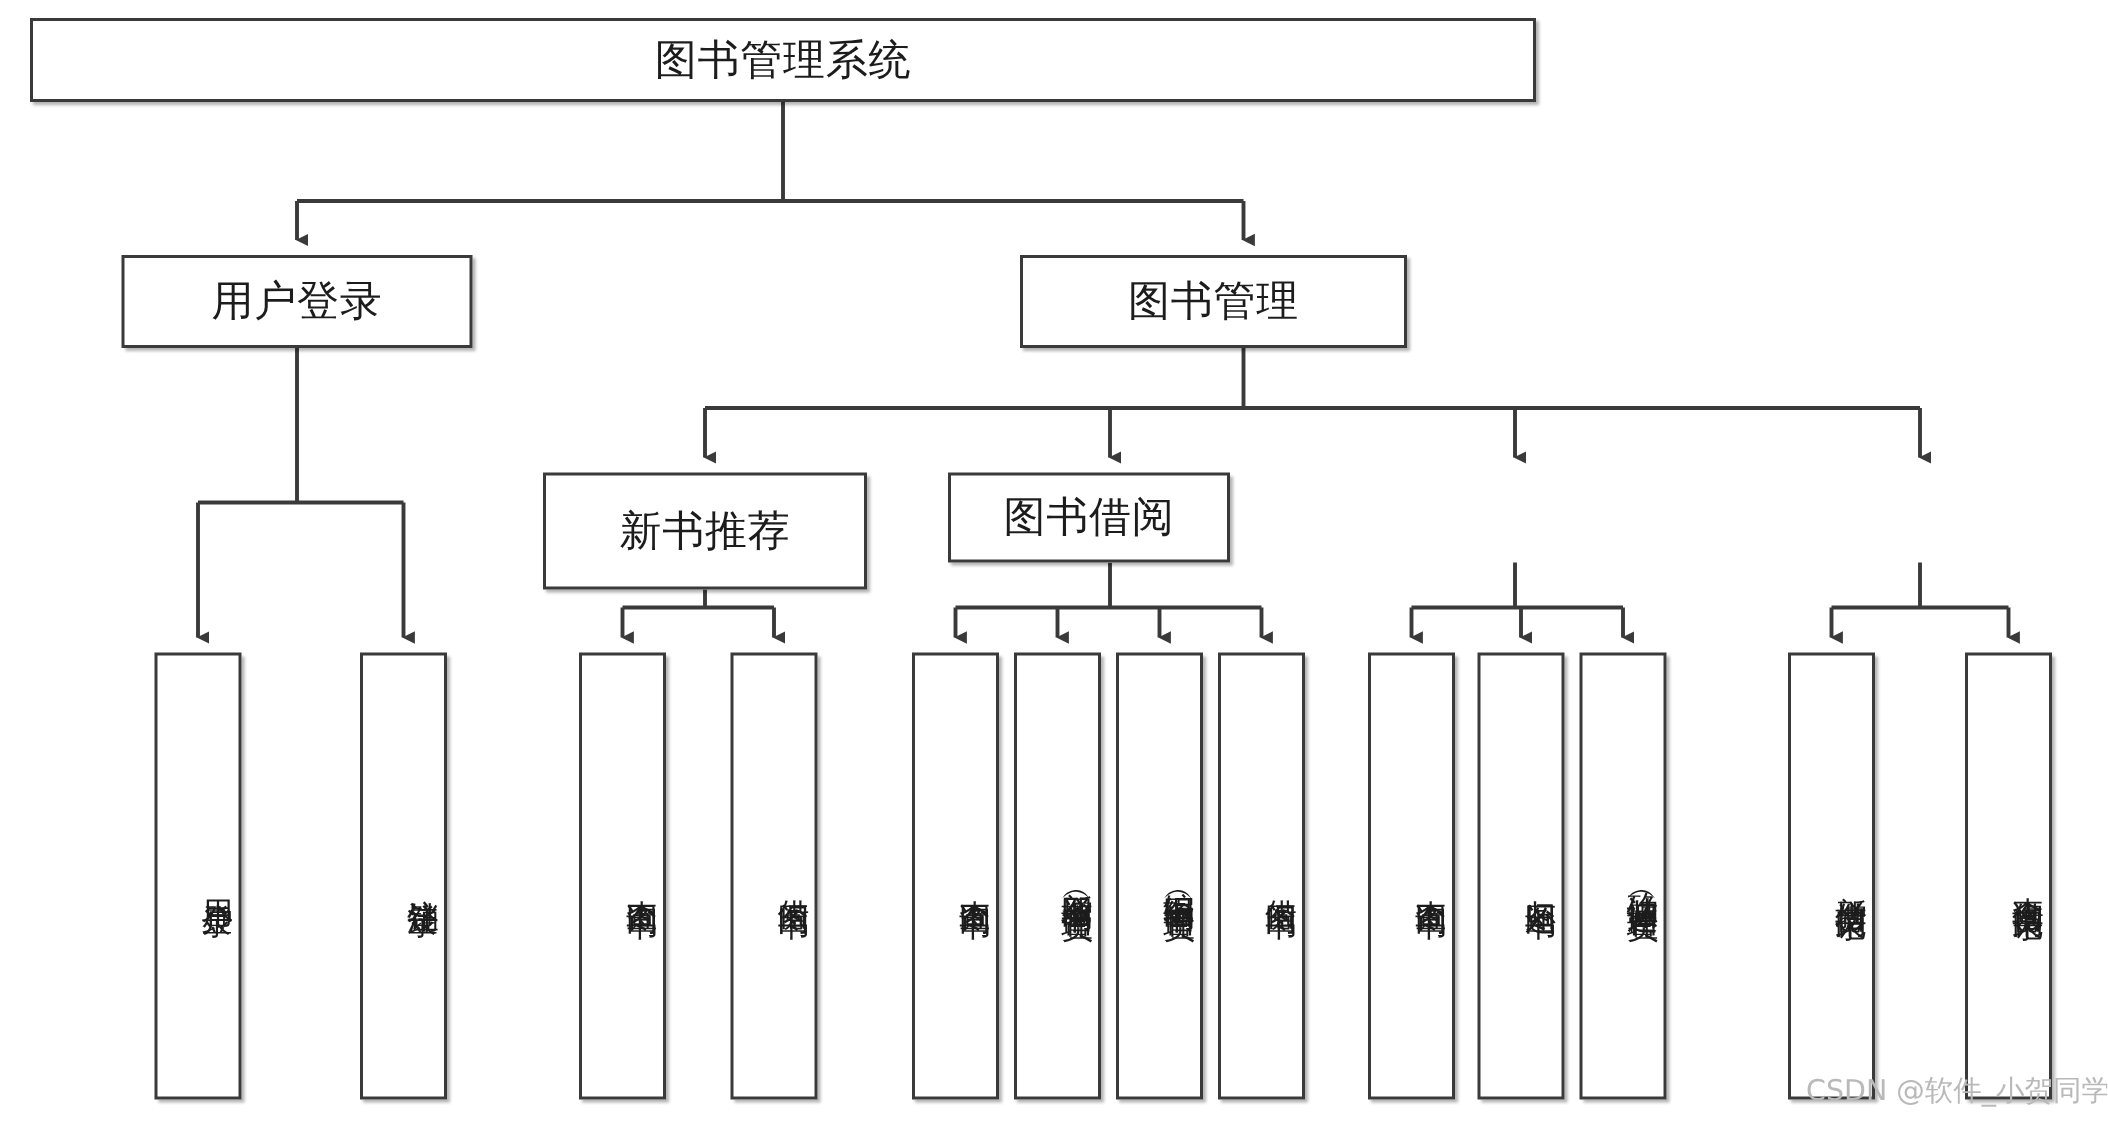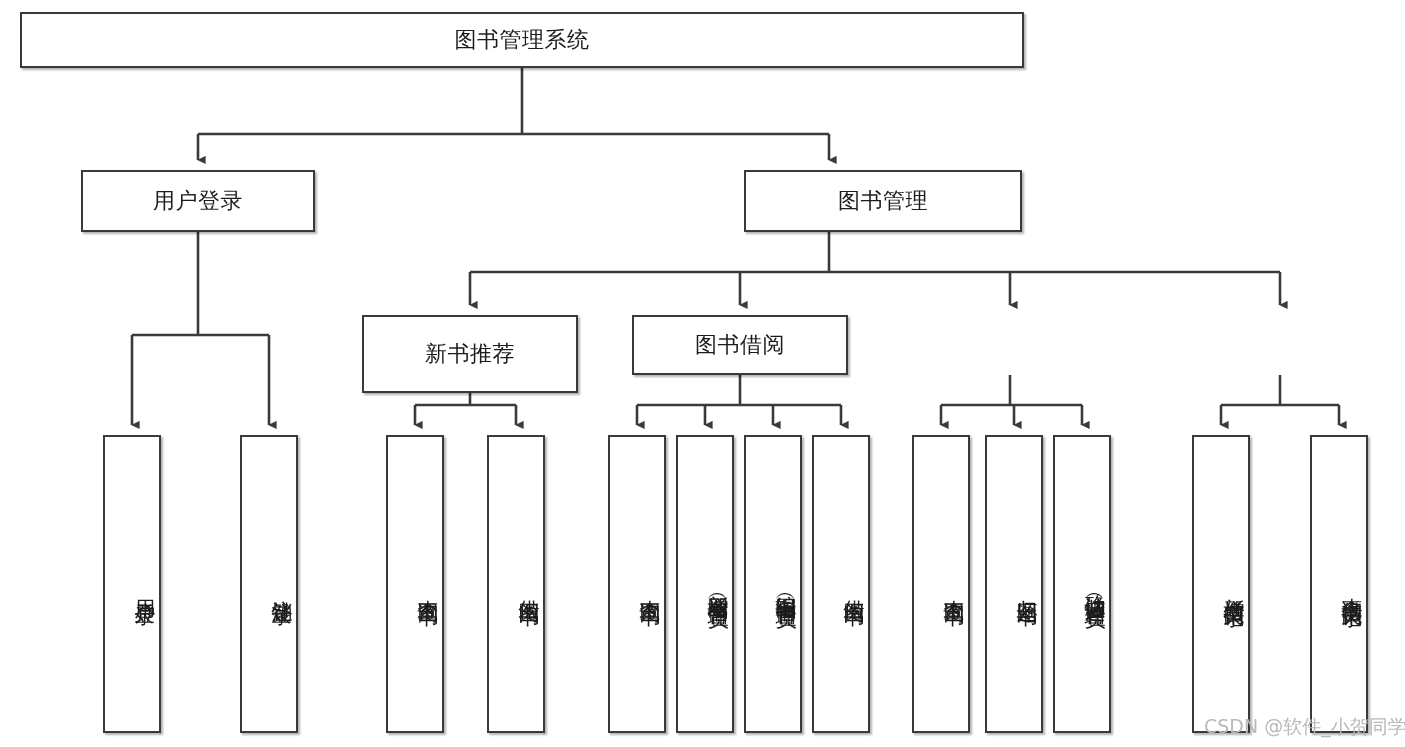--- a/index.html
+++ b/index.html
@@ -32,21 +32,21 @@
     background: #ffffff;
     border: 2px solid #3a3a3a;
     box-shadow: 2px 2px 2px rgba(0,0,0,0.30);
     display: flex;
     align-items: center;
     justify-content: center;
     color: #1c1c1c;
   }
   .node.horizontal {
     writing-mode: horizontal-tb;
-    font-size: 22px;
+    font-size: 28px;
     line-height: 1.2;
     letter-spacing: 0.5px;
   }
   .node.vertical {
     writing-mode: vertical-rl;
     text-orientation: upright;
     font-size: 21px;
     line-height: 1.35;
     letter-spacing: 2px;
     padding-top: 6px;
@@ -124,28 +124,28 @@
     </g>
   </svg>
 
   <div class="node horizontal" id="node-root" style="left: 20px; top: 12px; width: 1004px; height: 56px;">
     <span class="node-label">图书管理系统</span>
   </div>
 
   <div class="node horizontal" id="node-l1-0" style="left: 81px; top: 170px; width: 234px; height: 62px;">
     <span class="node-label">用户登录</span>
   </div>
-  <div class="node horizontal" id="node-l1-1" style="left: 744px; top: 170px; width: 278px; height: 62px;">
+  <div class="node horizontal" id="node-l1-1" style="left: 680px; top: 170px; width: 258px; height: 62px;">
     <span class="node-label">图书管理</span>
   </div>
 
   <div class="node horizontal" id="node-l2-0" style="left: 362px; top: 315px; width: 216px; height: 78px;">
     <span class="node-label">新书推荐</span>
   </div>
-  <div class="node horizontal" id="node-l2-1" style="left: 632px; top: 315px; width: 216px; height: 60px;">
+  <div class="node horizontal" id="node-l2-1" style="left: 632px; top: 315px; width: 188px; height: 60px;">
     <span class="node-label">图书借阅</span>
   </div>
 
   <div class="node vertical" id="node-leaf-0" style="left: 103px; top: 435px; width: 58px; height: 298px;">
     <span class="node-label">用户登录</span>
   </div>
   <div class="node vertical" id="node-leaf-1" style="left: 240px; top: 435px; width: 58px; height: 298px;">
     <span class="node-label">注销登录</span>
   </div>
   <div class="node vertical" id="node-leaf-2" style="left: 386px; top: 435px; width: 58px; height: 298px;">

